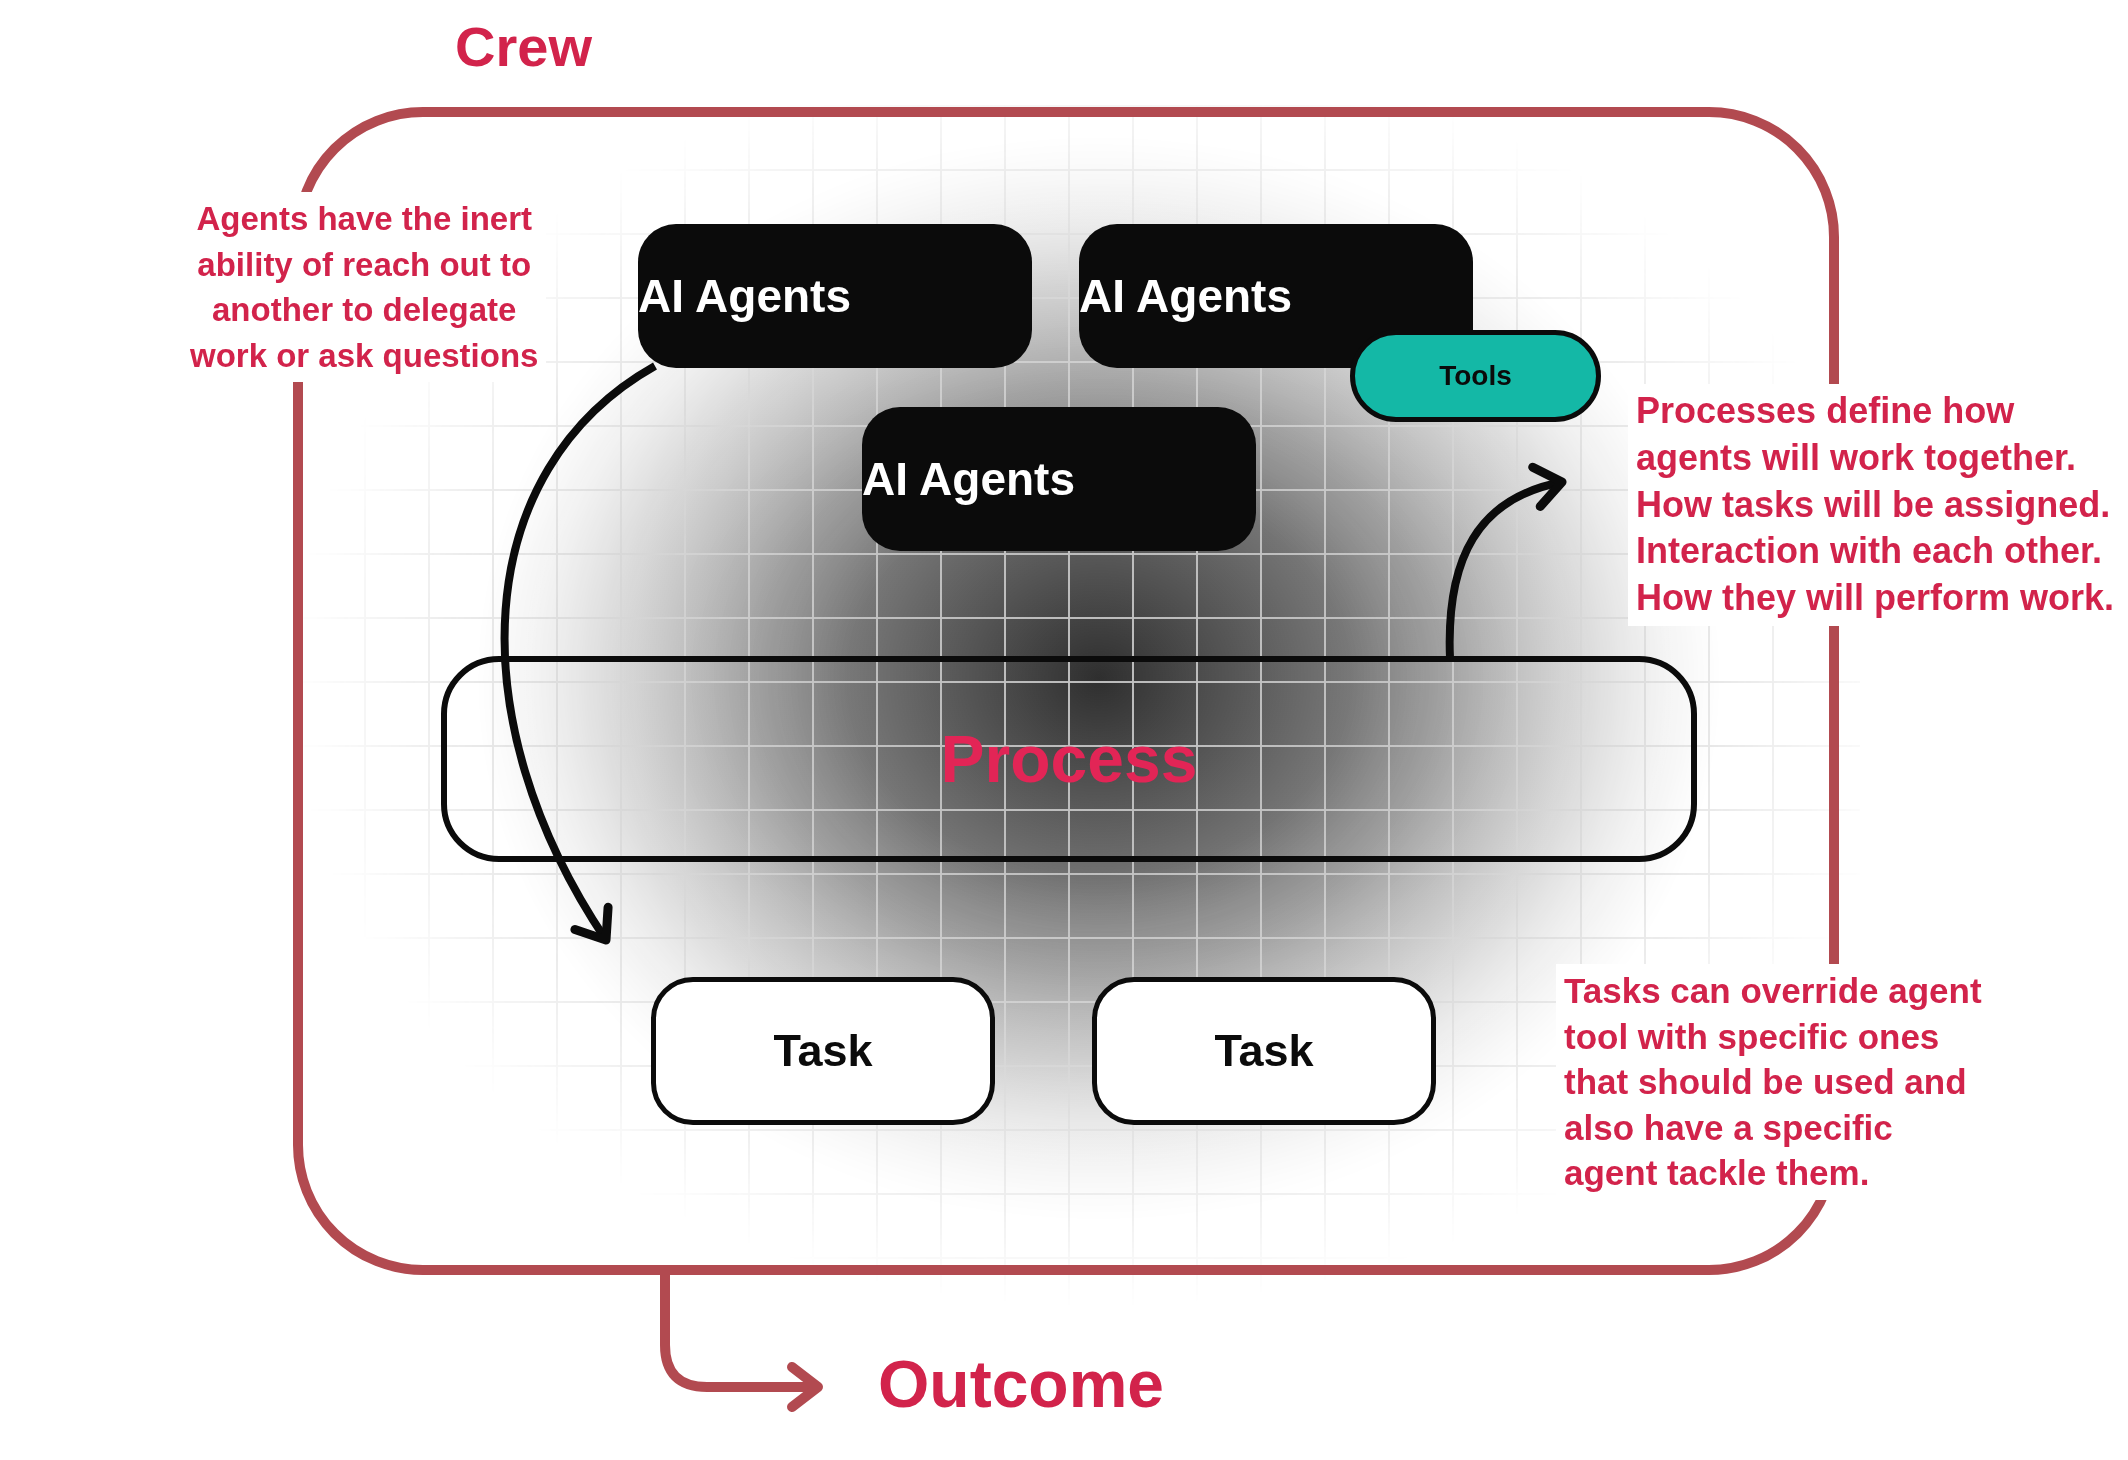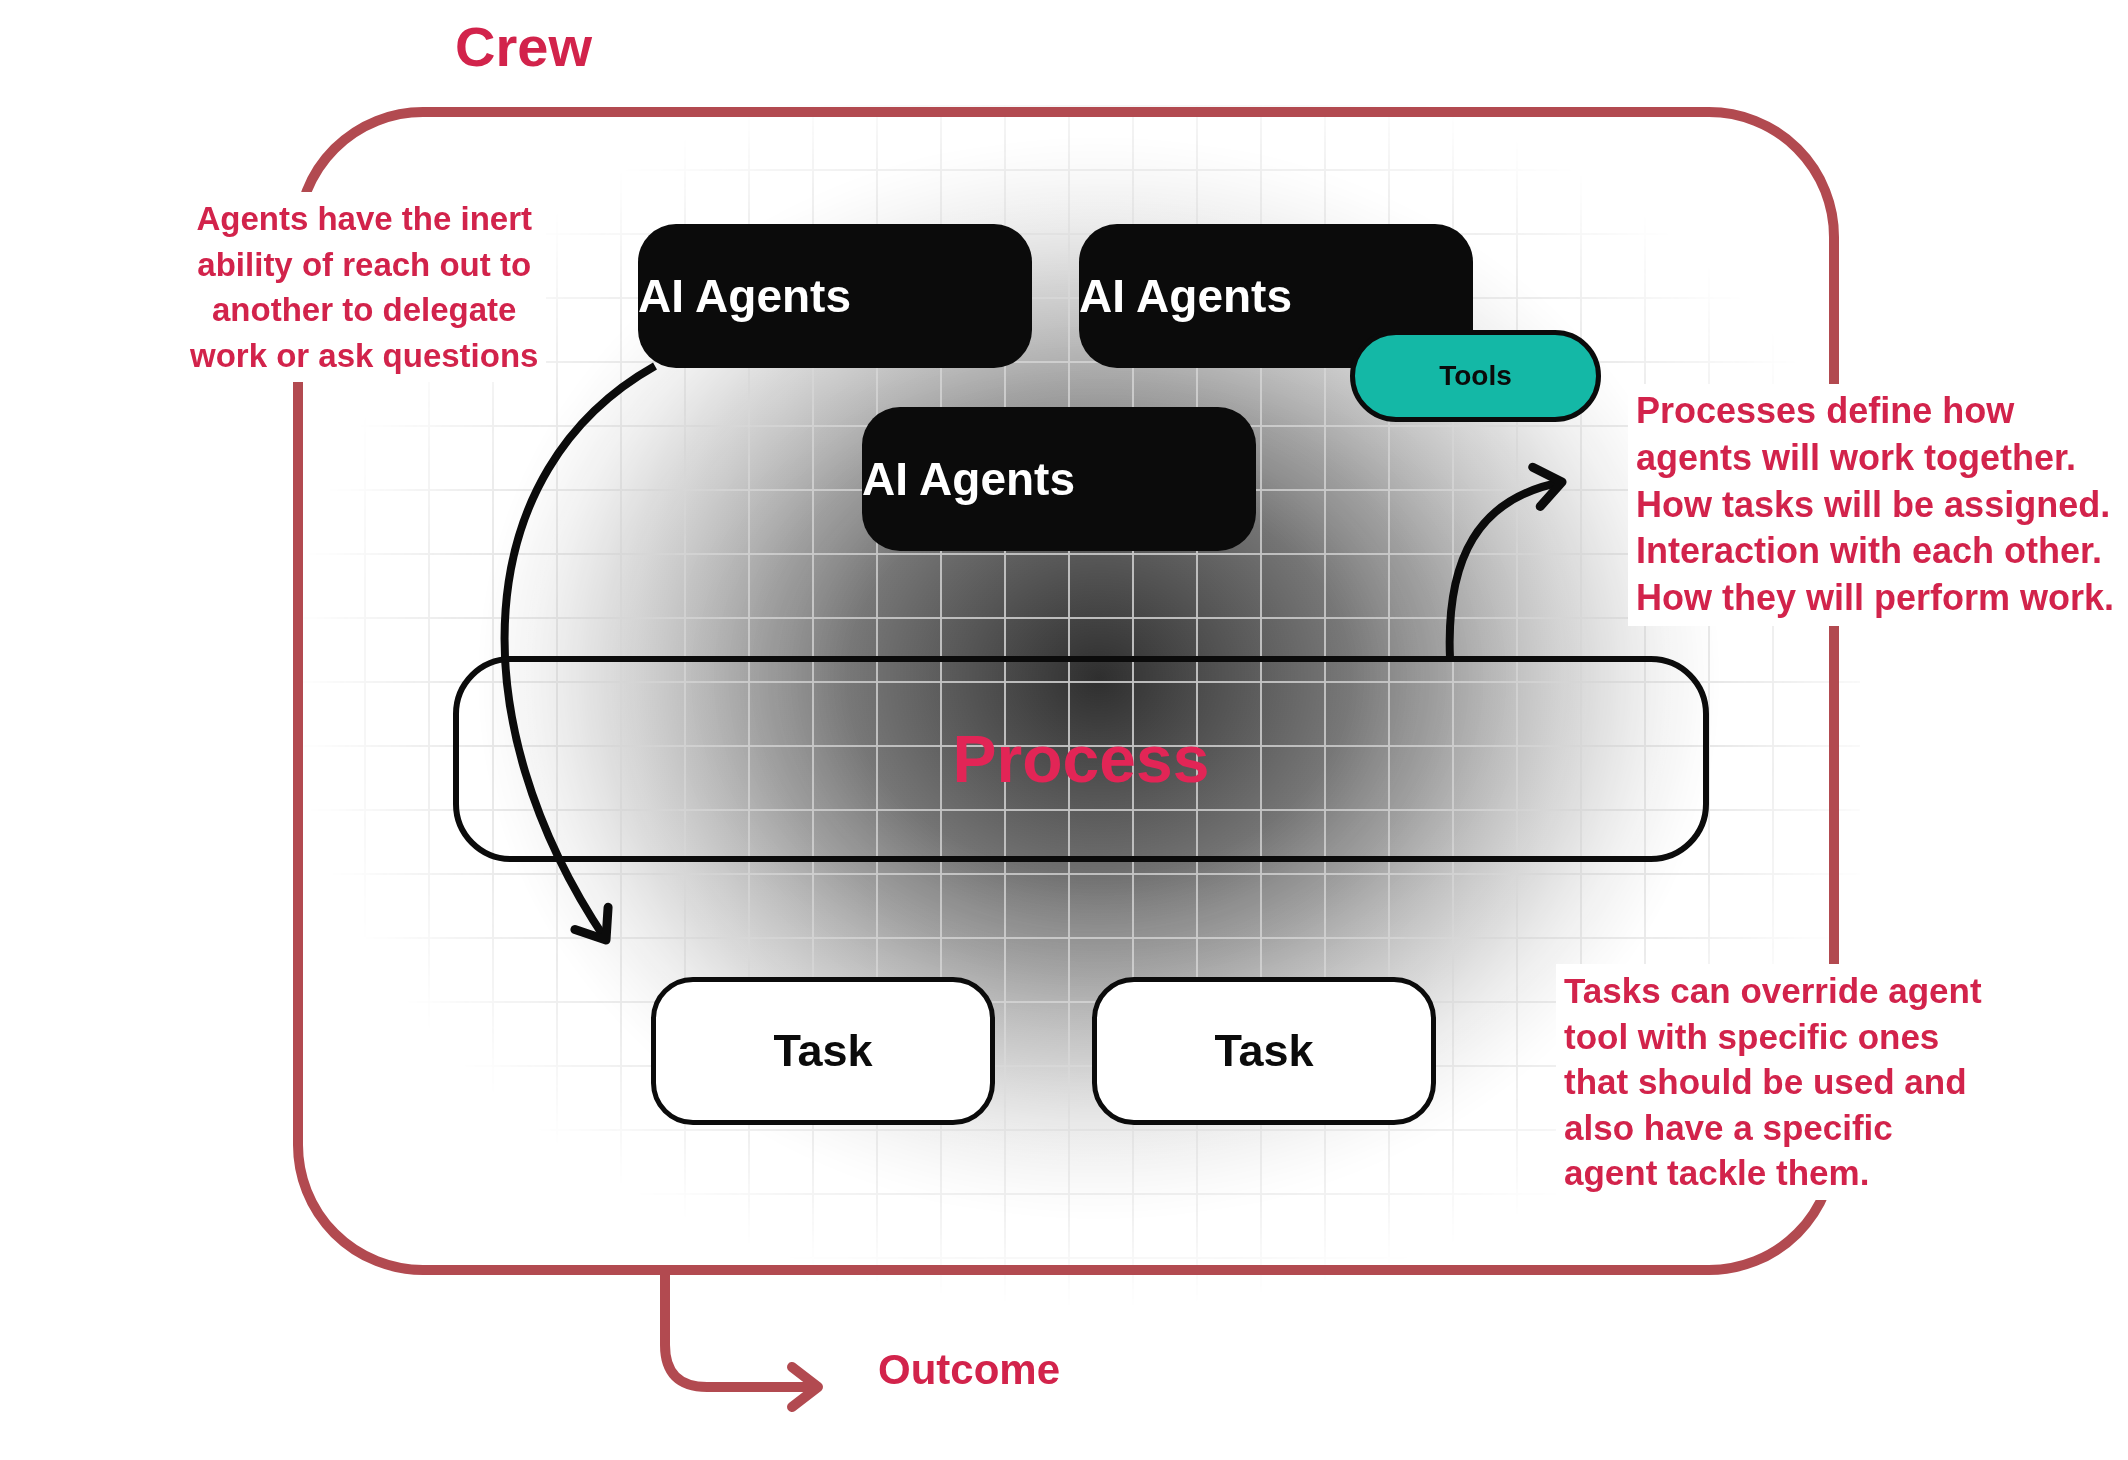--- a/index.html
+++ b/index.html
@@ -21,21 +21,21 @@
       radial-gradient(ellipse 800px 700px at 51.2% 45.5%, rgba(10,10,10,0.85) 0%, rgba(10,10,10,0.45) 42%, rgba(10,10,10,0) 78%);
     -webkit-mask-image:radial-gradient(ellipse 54% 52% at 51.2% 45.5%, #000 30%, rgba(0,0,0,0.65) 60%, transparent 96%);
     mask-image:radial-gradient(ellipse 54% 52% at 51.2% 45.5%, #000 30%, rgba(0,0,0,0.65) 60%, transparent 96%);
     z-index:0;
   }
 
   svg.overlay{position:absolute;left:0;top:0;width:2128px;height:1460px;z-index:2;pointer-events:none;}
 
   .big-label{position:absolute;font-weight:bold;color:var(--crimson);z-index:4;}
   .crew-label{left:455px;top:14px;font-size:56px;}
-  .outcome-label{left:878px;top:1346px;font-size:42px;}
+  .outcome-label{left:878px;top:1346px;font-size:66px;}
 
   .annotation{position:absolute;white-space:pre;font-weight:bold;color:var(--crimson);
     background:#ffffff;z-index:4;padding:4px 8px;}
   .ann-left{left:182px;top:192px;font-size:33px;line-height:1.38;text-align:center;}
   .ann-right-top{left:1628px;top:384px;font-size:36px;line-height:1.30;}
   .ann-right-bottom{left:1556px;top:964px;font-size:35px;line-height:1.30;}
 
   .agent-box{position:absolute;width:394px;height:144px;background:var(--box-black);
     border-radius:38px;display:flex;align-items:center;justify-content:flex-start;
     color:#ffffff;font-weight:bold;font-size:46px;z-index:3;}
@@ -43,21 +43,21 @@
   .agent-2{left:1079px;top:224px;}
   .agent-3{left:862px;top:407px;}
 
   .tools-box{position:absolute;left:1350px;top:330px;width:251px;height:92px;
     background:#14b8a6;border:5px solid var(--box-black);border-radius:46px;
     display:flex;align-items:center;justify-content:center;
     font-weight:bold;font-size:28px;color:var(--box-black);z-index:5;}
 
   .process-box{position:absolute;left:441px;top:656px;width:1256px;height:206px;
     border:6px solid var(--box-black);border-radius:58px;background:transparent;
-    display:flex;align-items:center;justify-content:center;z-index:3;margin-left:12px;}
+    display:flex;align-items:center;justify-content:center;z-index:3;}
   .process-label{font-weight:bold;font-size:66px;color:var(--process-red);}
 
   .task-box{position:absolute;width:344px;height:148px;background:#ffffff;
     border:5px solid var(--box-black);border-radius:42px;
     display:flex;align-items:center;justify-content:center;
     font-weight:bold;font-size:45px;color:var(--box-black);z-index:3;}
   .task-1{left:651px;top:977px;}
   .task-2{left:1092px;top:977px;}
 </style>
 </head>

